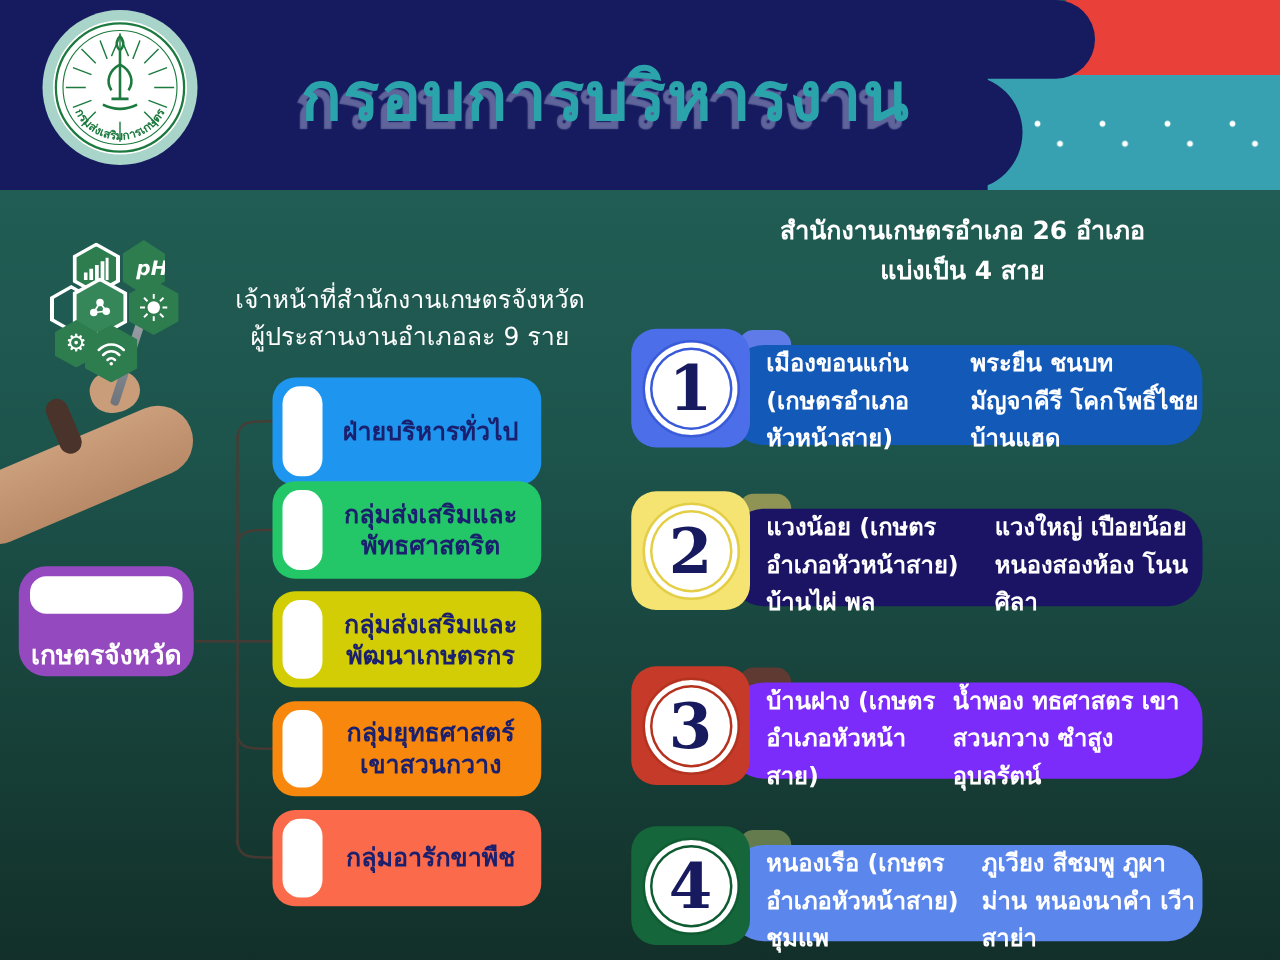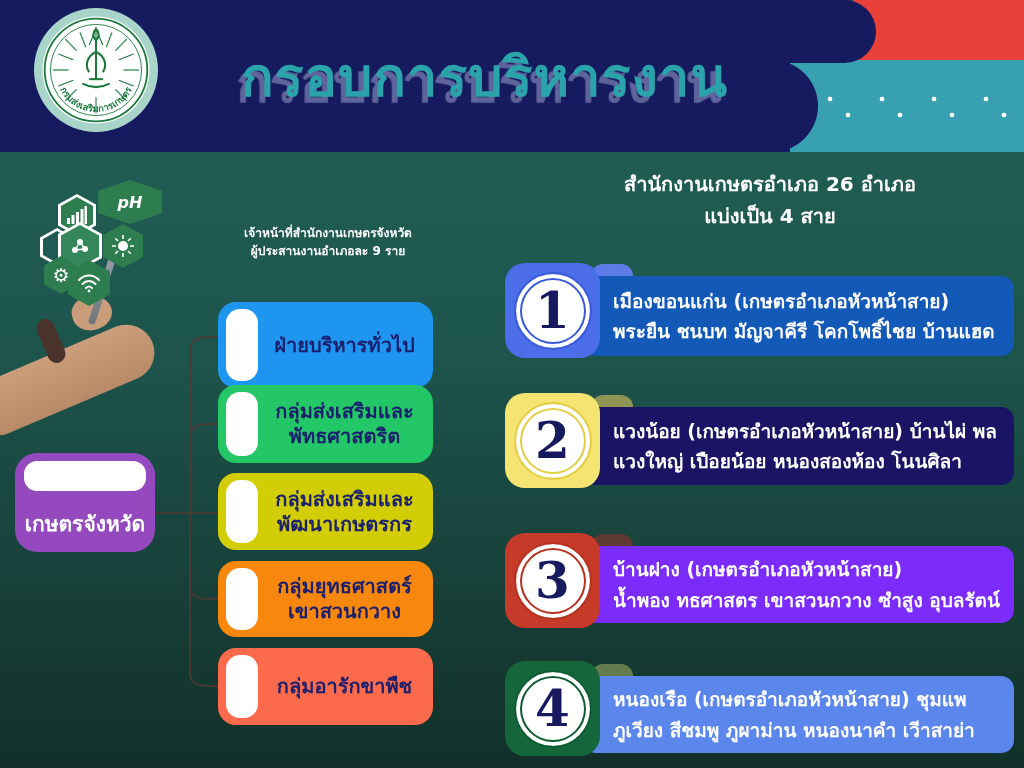--- a/index.html
+++ b/index.html
@@ -31,35 +31,35 @@
     display:flex;align-items:center;justify-content:center;}
   .arm{left:-36px;top:352px;width:196px;height:56px;background:linear-gradient(180deg,#CB9E7C,#B98A67);
     border-radius:30px;transform:rotate(-23deg);}
   .hand{left:72px;top:296px;width:40px;height:34px;background:#C99C7A;border-radius:45% 55% 50% 50%;transform:rotate(-15deg);}
   .bracelet{left:42px;top:318px;width:18px;height:46px;background:#4A332A;border-radius:9px;transform:rotate(-23deg);}
   .pen{left:99px;top:252px;width:7px;height:74px;background:linear-gradient(180deg,#9aa0a8,#6d747c);
     border-radius:3px;transform:rotate(18deg);}
   .pen:after{content:"";position:absolute;top:-8px;left:1px;width:5px;height:10px;background:#59616a;border-radius:2px;}
   
   .intro{left:158px;top:224px;width:340px;text-align:center;color:#fff;
-    font-weight:bold;font-size:12px;line-height:1.5;}
-  .rootbox{left:15px;top:453px;width:140px;height:99px;background:#9449BE;border-radius:22px;}
+    font-weight:normal;font-size:20px;line-height:1.5;}
+  .rootbox{left:15px;top:453px;width:140px;height:88px;background:#9449BE;border-radius:22px;}
   .rootbox .tab{position:absolute;left:9px;right:9px;top:8px;height:30px;background:#fff;border-radius:13px;}
   .rootbox .lbl{position:absolute;left:0;right:0;top:54px;text-align:center;color:#fff;
     font-size:21px;font-weight:bold;}
   .gbox{left:218px;width:215px;border-radius:18px;display:flex;align-items:center;}
   .gbox .tab{position:absolute;left:8px;top:7px;bottom:7px;width:32px;background:#fff;border-radius:14px;}
   .gbox .txt{position:absolute;left:46px;right:8px;text-align:center;color:#1A1F6E;
     font-size:20px;font-weight:bold;line-height:1.25;}
   .connectors{left:140px;top:320px;width:140px;height:390px;}
   
   .rhead{left:530px;top:168px;width:480px;text-align:center;color:#fff;
     font-size:20px;font-weight:bold;line-height:1.6;}
   .curl{width:42px;height:26px;border-radius:12px;left:591px;}
-  .bar{left:583px;width:431px;border-radius:13px;color:#fff;display:flex;flex-direction:column;
+  .bar{left:583px;width:379px;border-radius:28px;color:#fff;display:flex;
     justify-content:center;padding-left:30px;box-sizing:border-box;font-size:19px;font-weight:bold;line-height:1.58;}
   .tile{left:505px;width:95px;height:95px;border-radius:20px;display:flex;align-items:center;justify-content:center;}
   .numcircle{width:74px;height:74px;border-radius:50%;background:#fff;border:2px solid var(--ring);
     box-shadow:inset 0 0 0 4px #fff,inset 0 0 0 6px var(--ring);
     display:flex;align-items:center;justify-content:center;
     font-family:"DejaVu Serif","Liberation Serif",serif;font-weight:bold;font-size:50px;color:#171A5E;}
 </style>
 </head>
 <body>
 
@@ -125,21 +125,21 @@
           <g fill="#fff">
         <rect x="0" y="12" width="3" height="6"></rect>
             <rect x="4.5" y="9" width="3" height="9"></rect>
         <rect x="9" y="6" width="3" height="12"></rect>
             <rect x="13.5" y="3" width="3" height="15"></rect>
         <rect x="17.5" y="0" width="2.5" height="18"></rect>
           </g>
         </svg>
     </div>
   </div>
-  <div class="hex" style="left:98px;top:180px;width:64px;height:44px;background:#2E7D4F;">
+  <div class="hex" style="left:98px;top:192px;width:21px;height:44px;background:#2E7D4F;padding-left:13px;">
     <span style="color:#fff;font-size:16px;font-style:italic;font-weight:bold;">pH</span>
   </div>
   <div class="hex" style="left:58px;top:222px;width:44px;height:48px;background:#fff;">
     <div class="inner" style="background:#35875A;">
       <svg width="22" height="22" viewBox="0 0 22 22">
         <g stroke="#fff" stroke-width="1.4">
             <line x1="6" y1="15" x2="11" y2="7"></line>
             <line x1="11" y1="7" x2="16" y2="14"></line>
             <line x1="6" y1="15" x2="16" y2="14"></line>
           </g>

